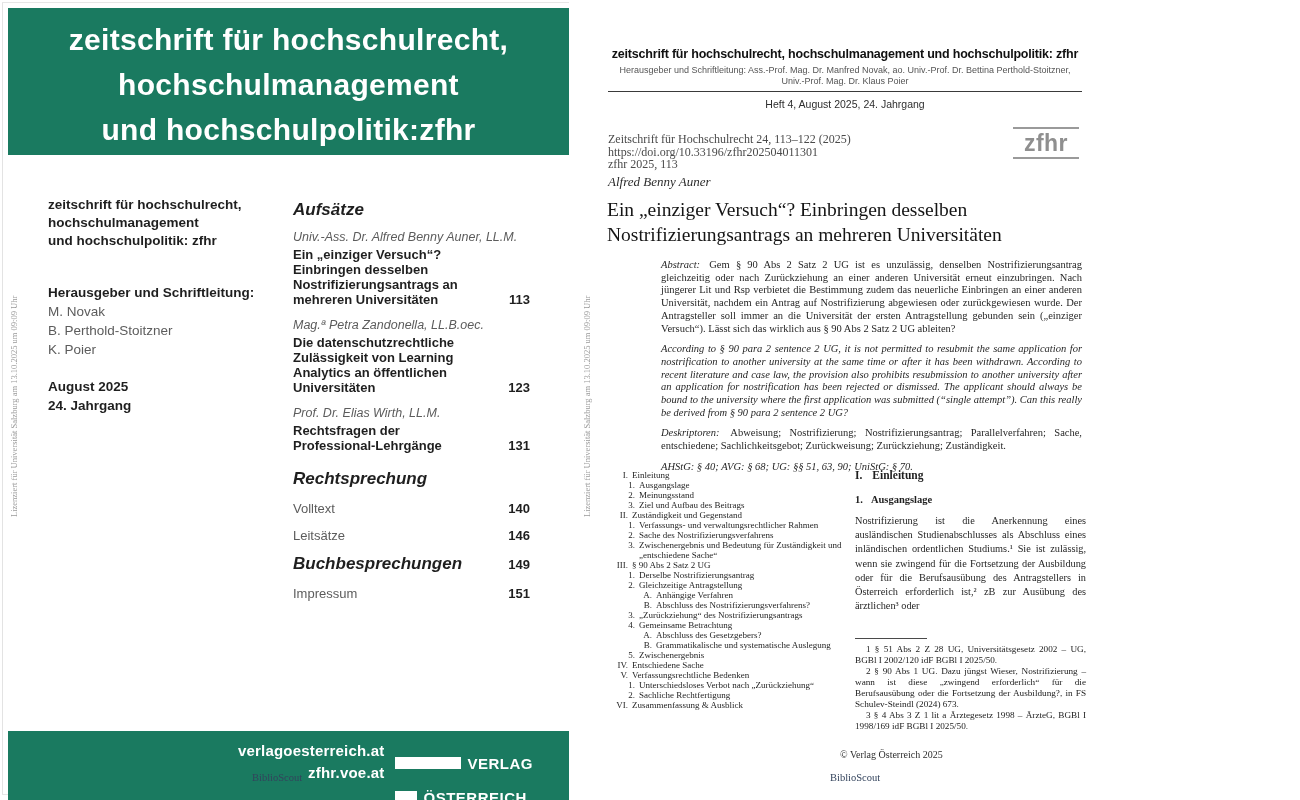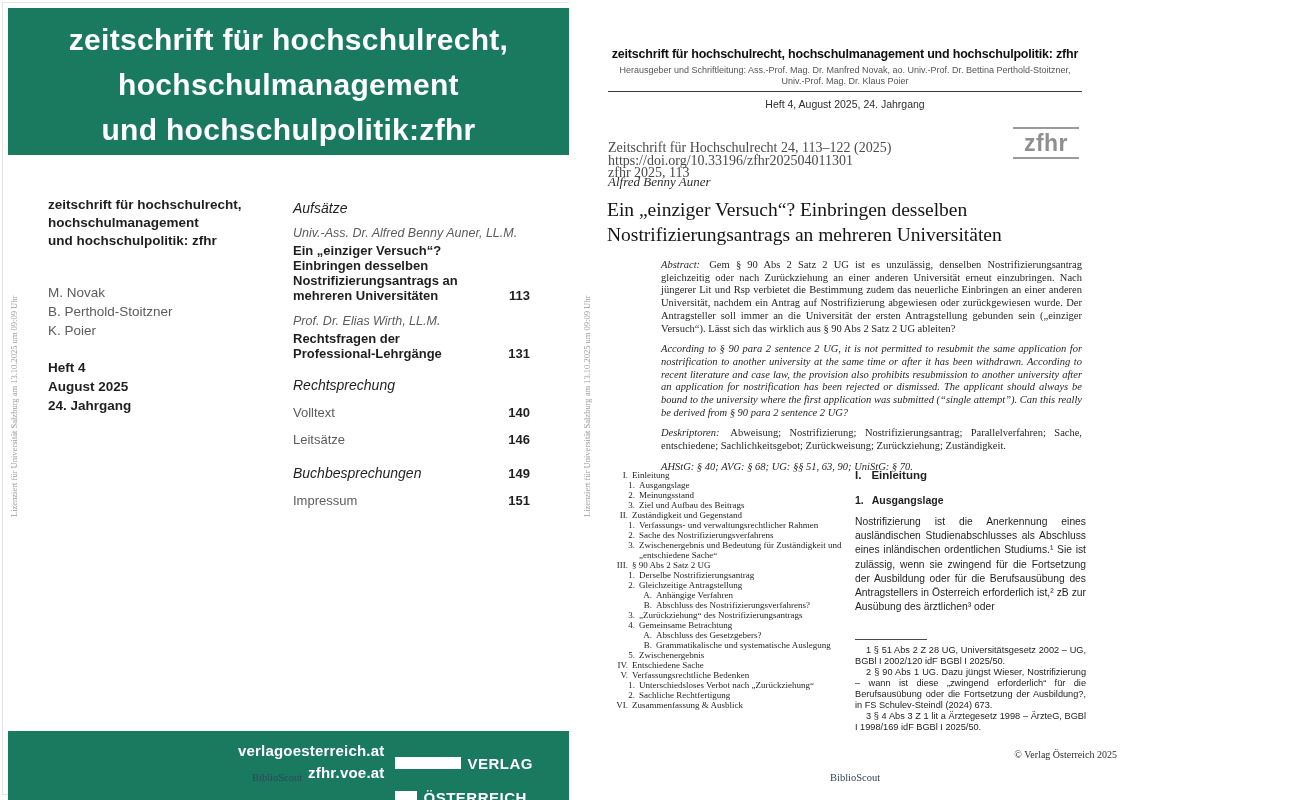--- a/index.html
+++ b/index.html
@@ -17,32 +17,32 @@
     font-size:30px; line-height:45px; padding-top:9px; letter-spacing:0.3px; }
 
   .cover-col-left { position:absolute; left:48px; top:196px; width:232px; font-size:13.5px; }
   .cover-journal-name { font-weight:bold; line-height:18px; color:#1f1f1f; }
   .cover-editors { margin-top:33px; line-height:19px; }
   .cover-editors .h { font-weight:bold; color:#1f1f1f; }
   .cover-editors .n { color:#5c5c5c; }
   .cover-issue { margin-top:18px; font-weight:bold; line-height:19px; color:#1f1f1f; }
 
   .cover-col-right { position:absolute; left:293px; top:200px; width:237px; font-size:13px; }
-  .toc-h { font-style:italic; font-weight:normal; font-size:14px; color:#1f1f1f; }
+  .toc-h { font-style:italic; font-weight:bold; font-size:17px; color:#1f1f1f; }
   .toc-articles { margin-top:10px; }
   .toc-article { margin-bottom:11px; }
   .toc-author { font-style:italic; color:#5c5c5c; font-size:12.5px; margin-bottom:3px; }
   .toc-title-row { display:flex; justify-content:space-between; align-items:flex-end; }
   .toc-title { font-weight:bold; width:188px; line-height:15px; color:#1f1f1f; }
   .toc-page { font-weight:bold; color:#1f1f1f; }
   .toc-h2 { margin-top:16px; }
   .toc-simple { display:flex; justify-content:space-between; margin-top:12px; }
   .toc-simple .lbl { color:#5c5c5c; }
   .toc-simple .pg { font-weight:bold; color:#1f1f1f; }
-  .toc-h-row { display:flex; justify-content:space-between; align-items:baseline; margin-top:18px; }
+  .toc-h-row { display:flex; justify-content:space-between; align-items:baseline; margin-top:11px; }
 
   .cover-footer { position:absolute; left:8px; top:731px; width:561px; height:76px; background:var(--green,#1A7A60); }
   .footer-content { position:absolute; right:36px; top:9px; display:flex; gap:11px; }
   .footer-urls { text-align:right; color:#fff; font-weight:bold; font-size:15px; line-height:22px; letter-spacing:0.2px; }
   .footer-urls div { cursor:pointer; }
   .logo-row { display:flex; align-items:center; height:22px; gap:6px;margin-top:12px; }
   .bar { background:#fff; height:12px; }
   .bar.long { width:66px; }
   .bar.short { width:22px; }
   .logo-word { color:#fff; font-weight:bold; font-size:15px; letter-spacing:0.5px; }
@@ -56,22 +56,22 @@
   #biblio-left { left:252px; top:772px; }
   #biblio-right { left:830px; top:772px; }
 
   
   .art-header { position:absolute; left:608px; top:47px; width:474px; text-align:center; }
   .art-header .t { font-weight:bold; font-size:12.5px; letter-spacing:-0.2px; color:#111; white-space:nowrap; }
   .art-header .e { font-size:9px; color:#555; line-height:11px; margin-top:4px; }
   .art-header .rule { border-top:1px solid #3a3a3a; margin-top:4px; }
   .art-header .issue { font-size:10.5px; color:#2e2e2e; margin-top:6px;text-align:center; }
 
-  .citation { position:absolute; left:608px; top:142px; font-family:"Liberation Serif", serif;
-              font-size:14px; color:#4a4a4a; line-height:12.5px; }
+  .citation { position:absolute; left:608px; top:133px; font-family:"Liberation Serif", serif;
+              font-size:12px; color:#4a4a4a; line-height:12.5px; }
   .citation .doi { cursor:pointer; }
 
   .zfhr-logo { position:absolute; left:1013px; top:127px; width:66px; text-align:center;
                border-top:2px solid #9a9a9a; border-bottom:2px solid #9a9a9a; }
   .zfhr-logo span { font-weight:bold; font-size:23px; color:#8f8f8f; line-height:28px; letter-spacing:0.5px; }
 
   .art-author { position:absolute; left:608px; top:174px; font-family:"Liberation Serif", serif;
                 font-style:italic; font-size:13px; color:#2a2a2a;text-align:right; }
 
   .art-title { position:absolute; left:607px; top:197px; width:482px; font-family:"Liberation Serif", serif;
@@ -86,31 +86,31 @@
 
   .outline { position:absolute; left:608px; top:470px; width:247px; font-family:"Liberation Serif", serif;
              font-size:9px; line-height:10px; color:#1f1f1f; }
   .o-row { display:flex; }
   .o-num { flex:none; text-align:right; }
   .o-row.lvl1 .o-num { width:20px; }
   .o-row.lvl2 .o-num { width:27px; }
   .o-row.lvl3 .o-num { width:44px; }
   .o-text { margin-left:4px; }
 
-  .col-right { position:absolute; left:855px; top:469px; width:231px; font-family:Liberation Sans, sans-serif; color:#1f1f1f; }
+  .col-right { position:absolute; left:855px; top:469px; width:231px; font-family:Liberation Serif, serif; color:#1f1f1f; }
   .sec-h { font-weight:bold; font-size:11.5px; }
   .sec-h .num { margin-right:10px; }
   .sub-h { font-weight:bold; font-size:10.5px; margin-top:13px; }
   .sub-h .num { margin-right:8px; }
   .body-p { margin-top:9px; font-size:10.3px; line-height:14.2px; text-align:justify; }
   .fn-rule { width:72px; border-top:1px solid #4a4a4a; margin-top:25px; }
   .fns { margin-top:5px; }
   .fn { font-size:9.2px; line-height:11px; text-align:justify; text-indent:11px; color:#222; }
 
-  .copyright { position:absolute; left:886px; top:749px; width:231px; text-align:right;
+  .copyright { position:absolute; left:840px; top:749px; width:231px; text-align:left;
                font-family:"Liberation Serif", serif; font-size:10px; color:#2e2e2e; }
 </style>
 </head>
 <body>
 
 <div class="edge-v"></div>
 <div class="edge-h-top"></div>
 <div class="edge-h-bottom"></div>
 
 <div class="cover-banner">
@@ -119,44 +119,51 @@
   <div>und hochschulpolitik:zfhr</div>
 </div>
 
 <div class="cover-col-left">
   <div class="cover-journal-name">
     <div>zeitschrift für hochschulrecht,</div>
     <div>hochschulmanagement</div>
     <div>und hochschulpolitik: zfhr</div>
   </div>
   <div class="cover-editors">
+    <div class="h">Herausgeber und Schriftleitung:</div>
     <div class="n">M. Novak</div>
     <div class="n">B. Perthold-Stoitzner</div>
     <div class="n">K. Poier</div>
   </div>
   <div class="cover-issue">
-    <div>Heft 4</div>
     <div>August 2025</div>
     <div>24. Jahrgang</div>
   </div>
 </div>
 
 <div class="cover-col-right">
   <div class="toc-h">Aufsätze</div>
 
   <div class="toc-articles">
 
       <div class="toc-article">
         <div class="toc-author">Univ.-Ass. Dr. Alfred Benny Auner, LL.M.</div>
         <div class="toc-title-row">
           <div class="toc-title">Ein „einziger Versuch“? Einbringen desselben Nostrifizierungsantrags an mehreren Universitäten</div>
           <div class="toc-page">113</div>
         </div>
       </div>
 
+      <div class="toc-article">
+        <div class="toc-author">Mag.ª Petra Zandonella, LL.B.oec.</div>
+        <div class="toc-title-row">
+          <div class="toc-title">Die datenschutzrechtliche Zulässigkeit von Learning Analytics an öffentlichen Universitäten</div>
+          <div class="toc-page">123</div>
+        </div>
+      </div>
 
       <div class="toc-article">
         <div class="toc-author">Prof. Dr. Elias Wirth, LL.M.</div>
         <div class="toc-title-row">
           <div class="toc-title">Rechtsfragen der Professional-Lehrgänge</div>
           <div class="toc-page">131</div>
         </div>
       </div>
     </div>
 

